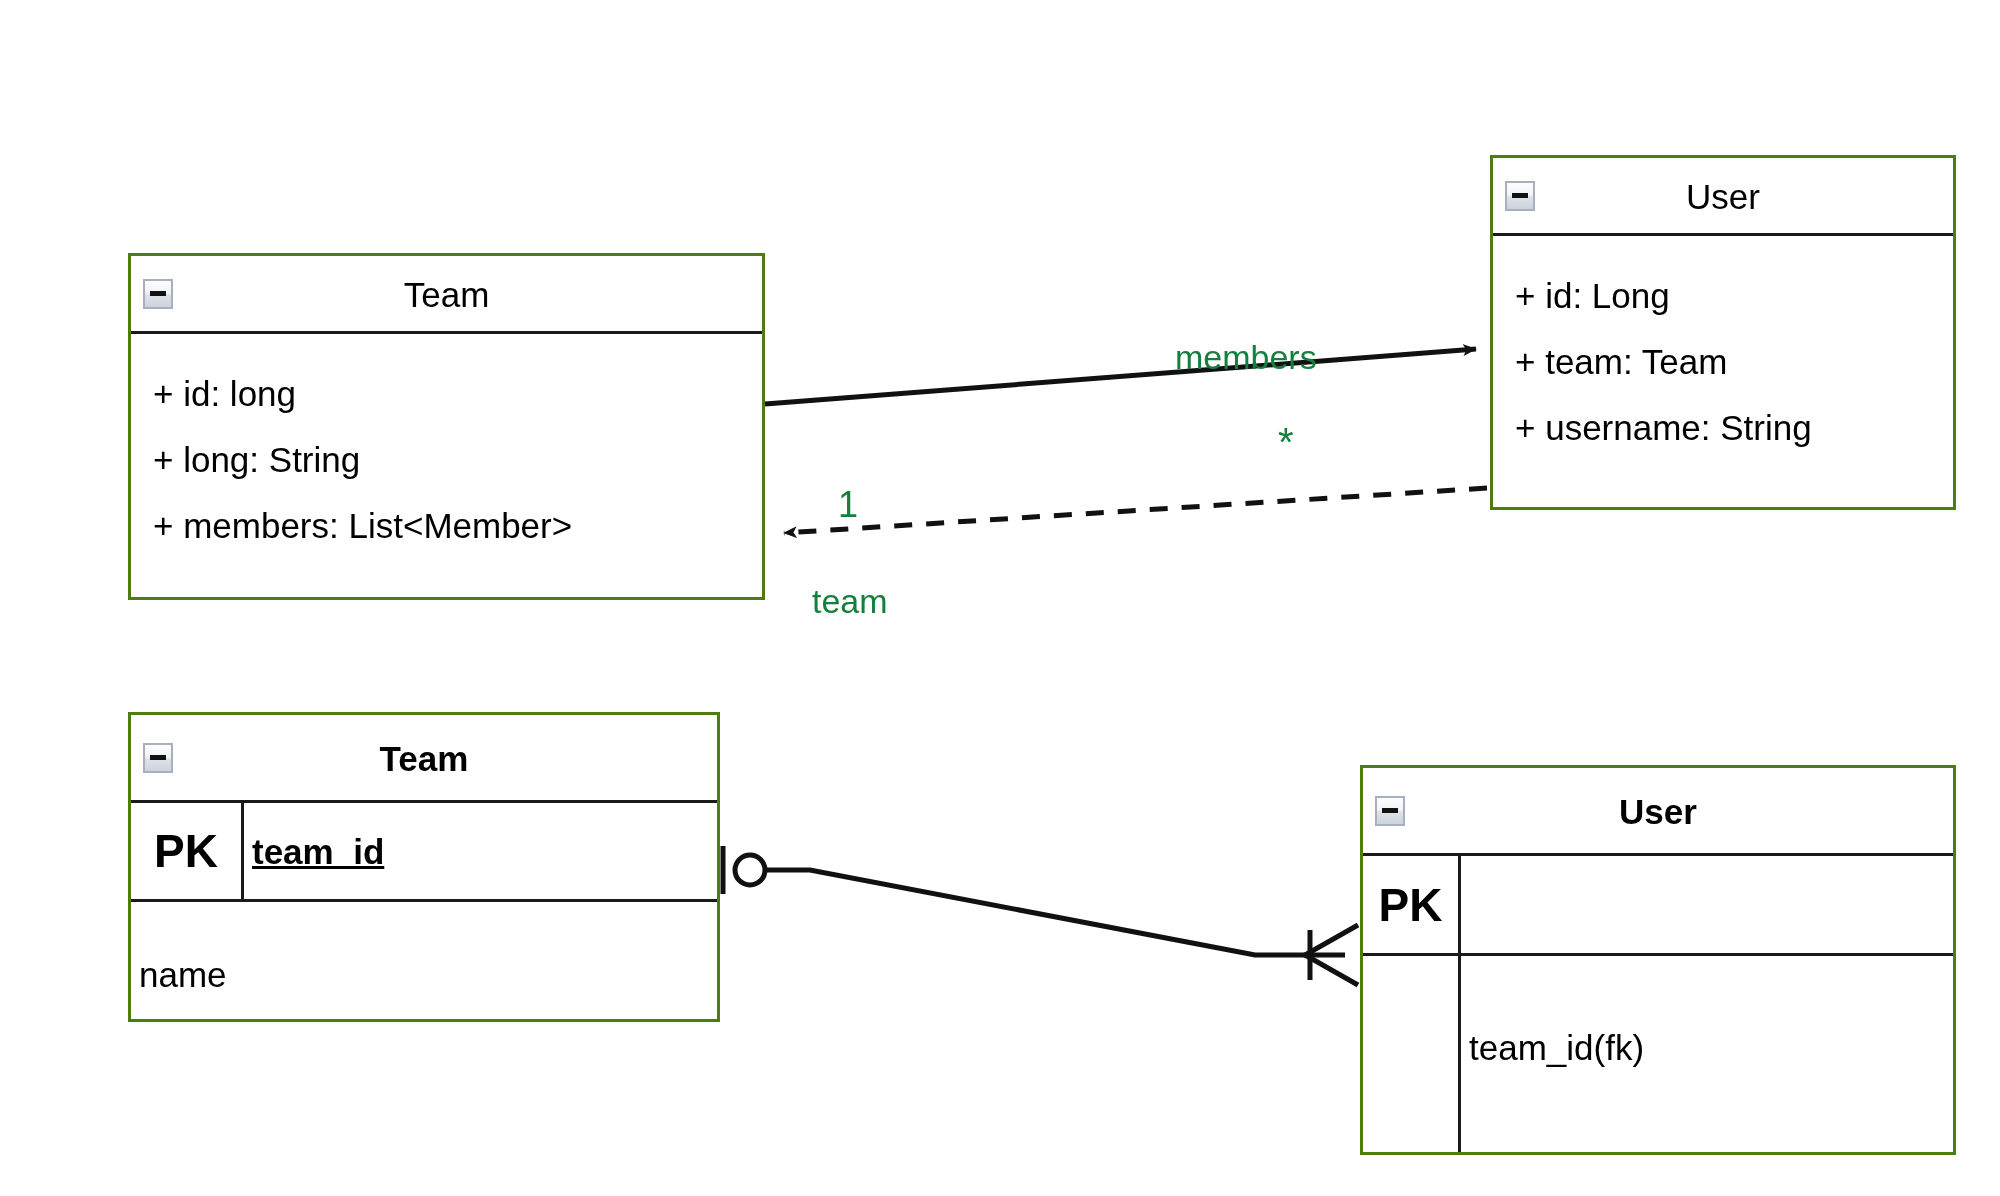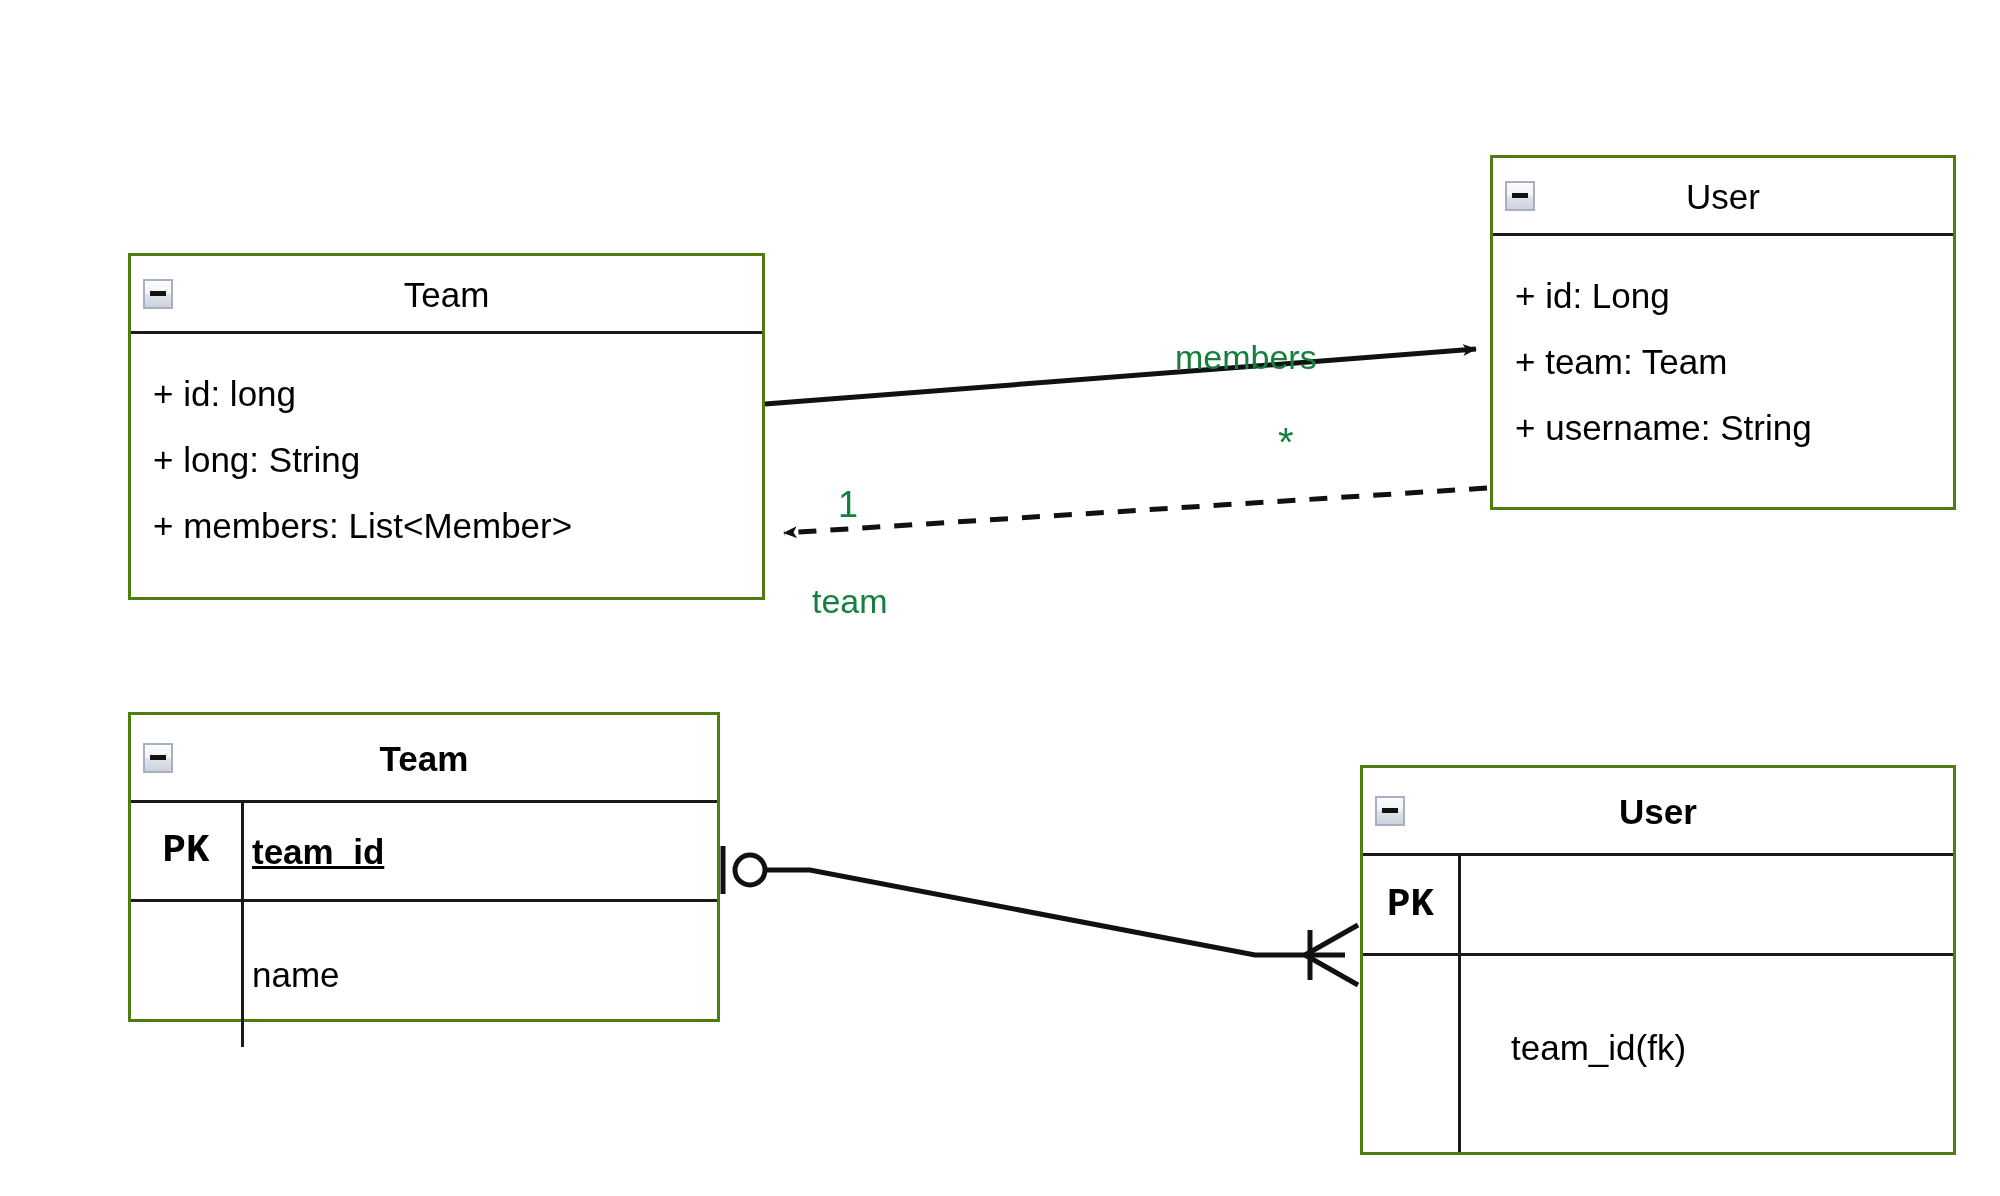--- a/index.html
+++ b/index.html
@@ -106,24 +106,23 @@
     box-sizing: border-box;
     display: flex;
   }
   .er-row + .er-row { border-top: 3px solid #1a1a1a; }
   .er-key {
     box-sizing: border-box;
     border-right: 3px solid #1a1a1a;
     display: flex;
     align-items: center;
     justify-content: center;
-    font-size: 39px;
+    font-size: 46px;
     font-weight: bold;
     flex: 0 0 auto;
-    font-family: Liberation Mono, monospace;
   }
   .er-fields {
     box-sizing: border-box;
     flex: 1 1 auto;
     display: flex;
     flex-direction: column;
     justify-content: center;
     padding-left: 8px;
   }
   .er-field {
@@ -198,41 +197,41 @@
           <i></i>
         </span>
       <div class="er-title">Team</div>
     </div>
     <div class="er-row" style="height:96px;">
       <div class="er-key" style="width:113px;">PK</div>
       <div class="er-fields">
         <div class="er-field pk-name">team_id</div>
       </div>
     </div>
-    <div class="er-row" style="height:148px;">
+    <div class="er-row" style="height:148px;flex-direction:column;">
       <div class="er-key" style="width:113px;"></div>
       <div class="er-fields">
         <div class="er-field">name</div>
       </div>
     </div>
   </div>
 
   <div class="box" id="er-user-box" style="left:1360px; top:765px; width:596px; height:390px;">
     <div class="er-title-band" style="height:88px;">
       <span class="collapse-icon">
           <i></i>
         </span>
       <div class="er-title">User</div>
     </div>
     <div class="er-row" style="height:97px;">
       <div class="er-key" style="width:98px;">PK</div>
     </div>
     <div class="er-row" style="height:199px;">
       <div class="er-key" style="width:98px;"></div>
-      <div class="er-fields" style="justify-content:center;margin-left:42px;">
+      <div class="er-fields" style="justify-content:center;">
         <div class="er-field" style="padding:10px 0 24px 0;">team_id(fk)</div>
       </div>
     </div>
   </div>
 
   <svg id="links" viewBox="0 0 2000 1196">
     <defs>
       <marker id="arrow-filled" markerWidth="14" markerHeight="12" refX="13" refY="6" orient="auto" markerUnits="userSpaceOnUse">
         <path d="M0,0 L14,6 L0,12 L3.5,6 Z" fill="#111111"></path>
       </marker>

